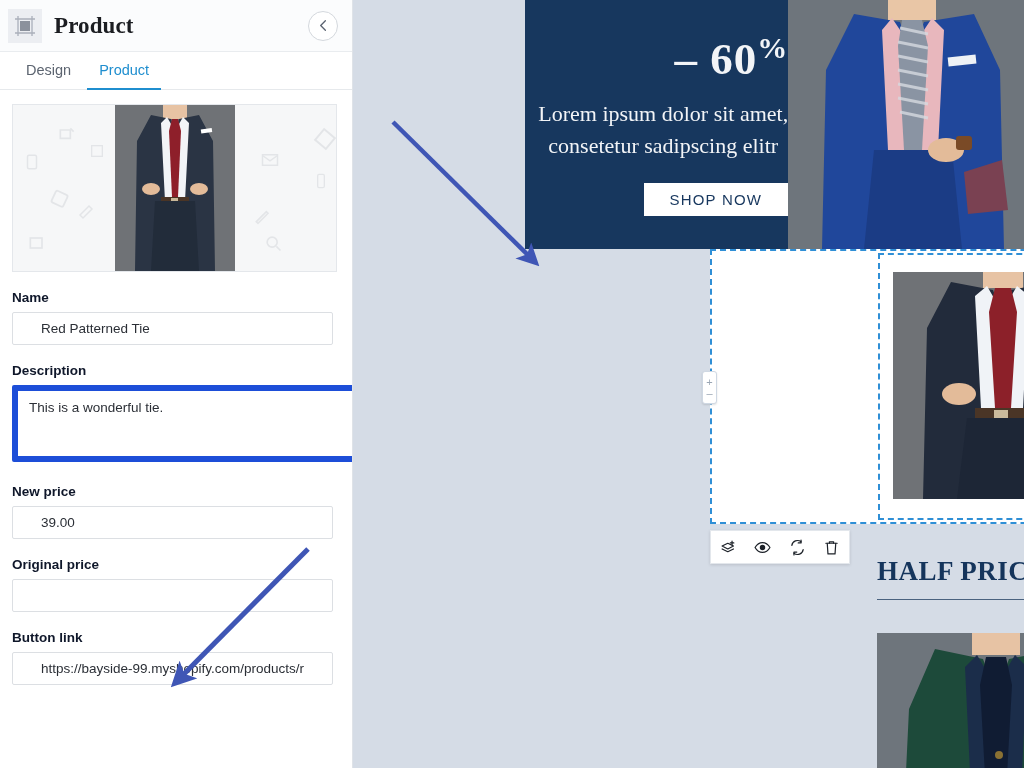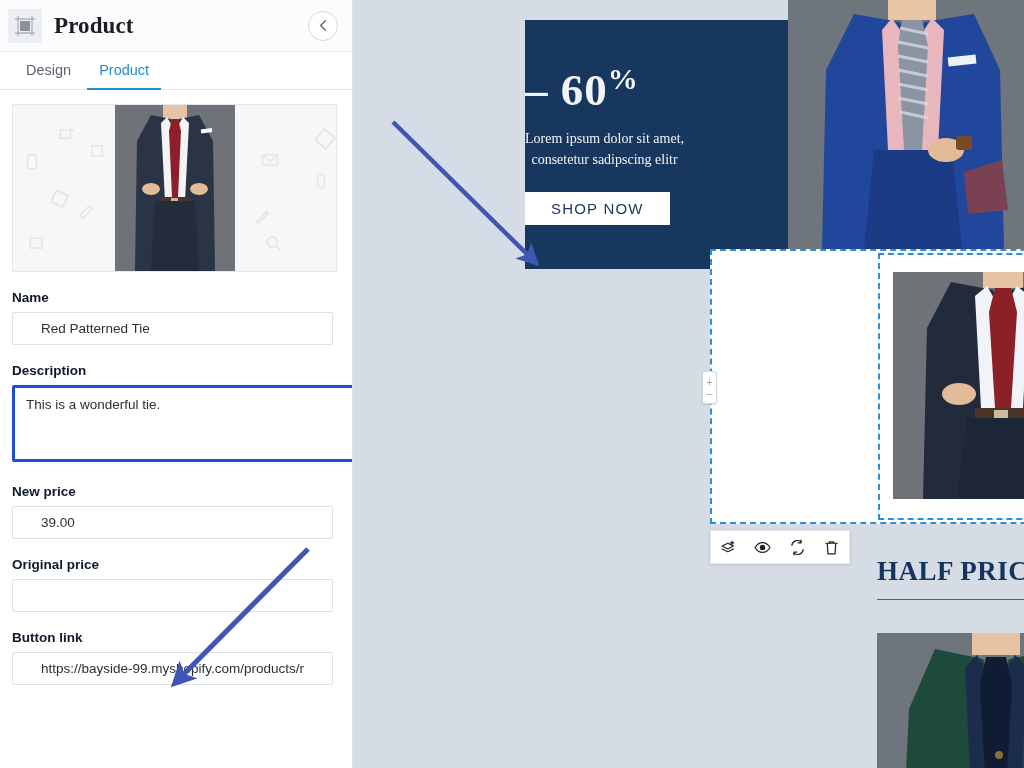--- a/index.html
+++ b/index.html
@@ -88,50 +88,49 @@
   }
   .fin {
     width: 321px; height: 33px;
     border: 1px solid #dcdfe3; border-radius: 2px;
     background: #fff; font-size: 13.5px; color: #2b2f36;
     padding: 0 28px; font-family: "Liberation Sans", sans-serif;
     outline: none;
   }
   .fta {
     width: 360px; height: 77px;
-    border: 3px solid #1d4ed8; border-radius: 2px;
+    border: 6px solid #1d4ed8; border-radius: 2px;
     background: #fff; font-size: 13.5px; color: #2b2f36;
     padding: 9px 11px; font-family: "Liberation Sans", sans-serif;
     outline: none; resize: vertical;
   }
 
   
   .canvas {
     position: relative;
     width: 671px; height: 768px;
     background: #d5dce6;
     overflow: hidden;
   }
   .rail { position: absolute; left: 0; top: 0; width: 172px; height: 768px; background: #d5dce6; }
 
   
   .row-top { position: absolute; left: 172px; top: 0; width: 499px; height: 249px; display: flex; }
   .promo {
     width: 279px; height: 249px;
     background: #17375e;
     display: flex; flex-direction: column;
-    align-items: flex-start; justify-content: center;
+    align-items: flex-end; justify-content: center;
     color: #f2f4f7;
     font-family: "Liberation Serif", serif;
     position: relative;
-    margin-top: 20px;
   }
   .promo .disc { font-size: 45px; font-weight: bold; letter-spacing: 1px; line-height: 1; }
   .promo .disc .pct { font-size: 30px; vertical-align: super; }
-  .promo .sub { font-size: 14px; text-align: center; line-height: 1.45; margin-top: 16px; }
+  .promo .sub { font-size: 22px; text-align: center; line-height: 1.45; margin-top: 16px; }
   .promo .shop {
     margin-top: 22px;
     background: #ffffff; color: #17375e;
     font-size: 15px; letter-spacing: 1.2px;
     padding: 8px 26px; border: none;
     font-family: Liberation Sans, sans-serif; cursor: pointer;
   }
   .hero-img { width: 250px; height: 249px; background: #6e757c; position: relative; overflow: hidden; }
 
   

